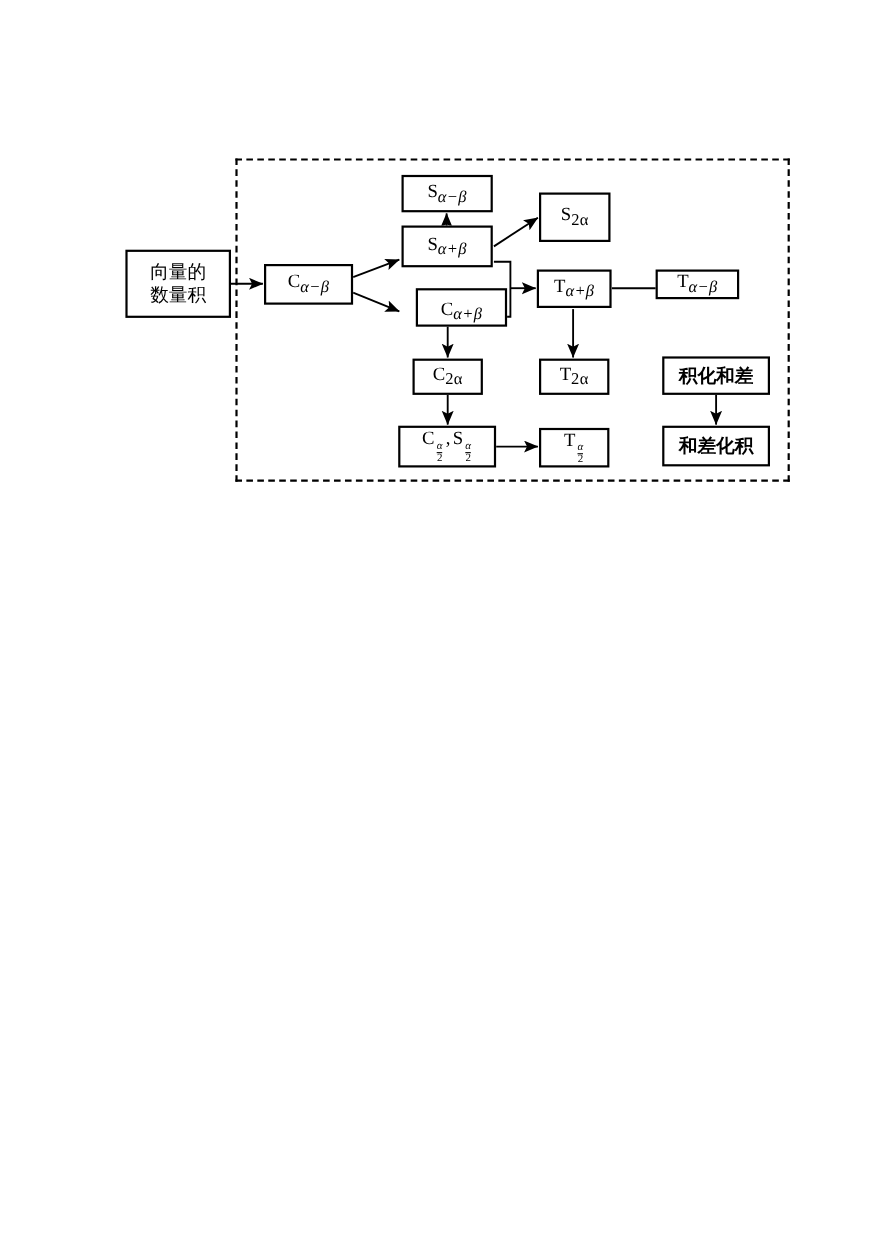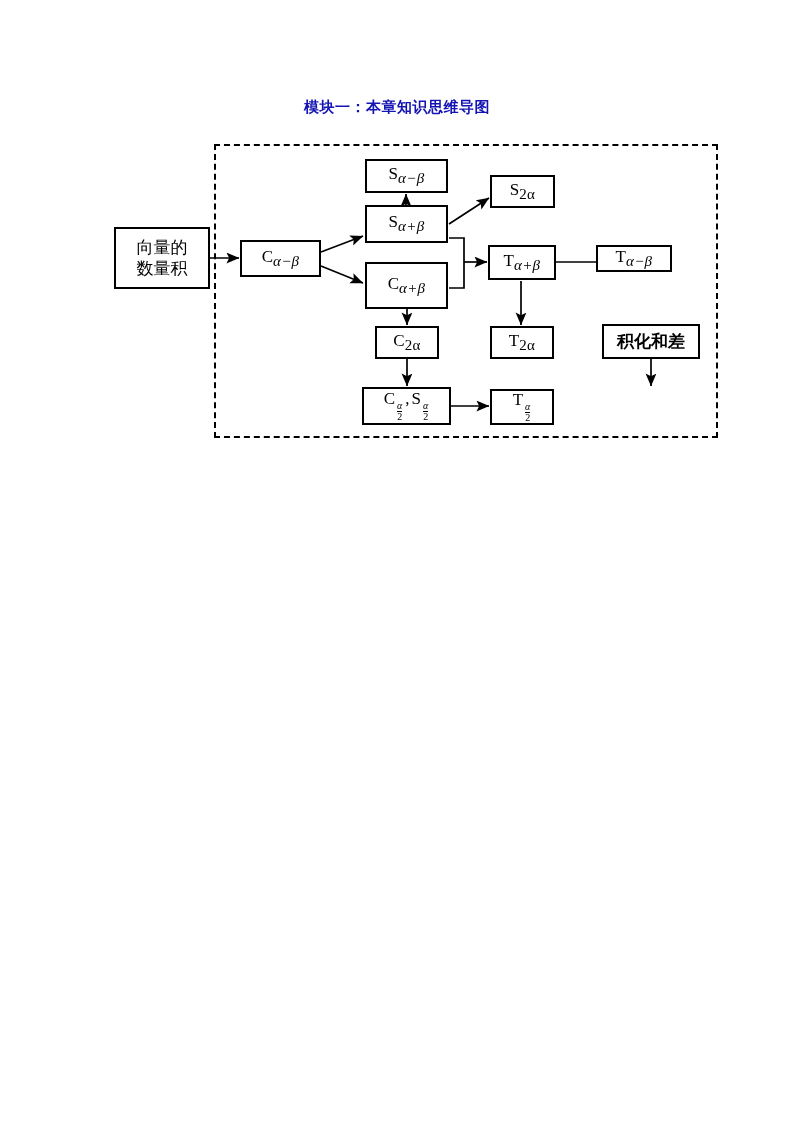--- a/index.html
+++ b/index.html
@@ -104,21 +104,20 @@
 
   
   .conn { position: absolute; }
   .conn svg { display: block; overflow: visible; }
 </style>
 </head>
 <body>
 
 <div id="page">
 
-  <div class="title">模块一：本章知识思维导图</div>
 
   <div class="dashed-area"></div>
 
   <div class="conn" style="left:0;top:0;width:794px;height:1123px;">
     <svg width="794" height="1123" viewBox="0 0 794 1123">
       <defs>
         <marker id="arw" markerWidth="9" markerHeight="9" refX="7.4" refY="3.2" orient="auto" markerUnits="strokeWidth">
           <path d="M0,0 L7.6,3.2 L0,6.4 L1.6,3.2 z" fill="#000"></path>
         </marker>
       </defs>
@@ -172,27 +171,27 @@
       <span>S</span><span class="sub">α−β</span>
     </span>
   </div>
 
   <div class="node math" style="left:365px;top:205px;width:83px;height:38px;align-items:center;">
     <span>
       <span>S</span><span class="sub">α+β</span>
     </span>
   </div>
 
-  <div class="node math" style="left:365px;top:262px;width:83px;height:47px;">
+  <div class="node math" style="left:378px;top:262px;width:83px;height:35px;align-items:flex-end;">
     <span>
       <span>C</span><span class="sub">α+β</span>
     </span>
   </div>
 
-  <div class="node math" style="left:490px;top:175px;width:65px;height:33px;">
+  <div class="node math" style="left:490px;top:175px;width:65px;height:45px;">
     <span>
       <span>S</span><span class="sub roman">2α</span>
     </span>
   </div>
 
   <div class="node math" style="left:488px;top:245px;width:68px;height:35px;">
     <span>
       <span>T</span><span class="sub">α+β</span>
     </span>
   </div>
@@ -233,14 +232,17 @@
           <span class="num">α</span>
           <span class="den">2</span>
         </span>
     </span>
   </div>
 
   <div class="node cjk" style="left:602px;top:324px;width:98px;height:35px;">
     <span>积化和差</span>
   </div>
 
+  <div class="node cjk" style="left:602px;top:387px;width:98px;height:37px;">
+    <span>和差化积</span>
+  </div>
 
 </div>
 
 </body></html>

